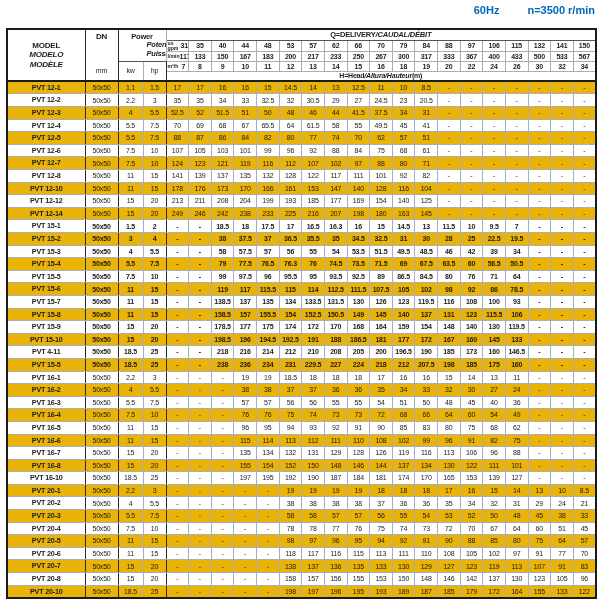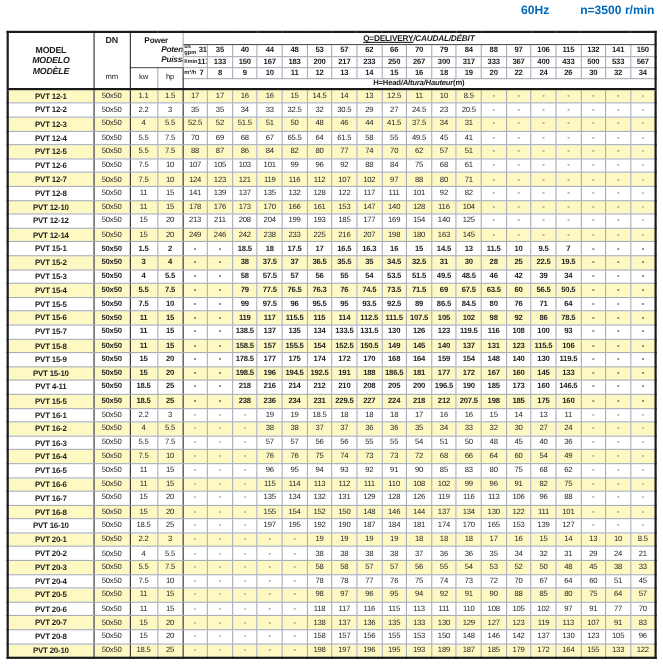--- a/index.html
+++ b/index.html
@@ -32,38 +32,38 @@
   .dn-head{border-right:1.4px solid #2a2a2a;}
   .dn-box{display:flex;flex-direction:column;height:44px;gap:26px;}
   .dn-box .dn-label{flex:1;display:flex;align-items:center;justify-content:center;font-weight:bold;font-size:8px;}
   .dn-box .dn-unit{height:14px;font-size:7px;}
   .power-head{border-bottom:1px solid #555;}
   .power-head span{display:block;line-height:1.15;font-weight:bold;font-size:7.5px;}
   .power-head .alt{font-style:italic;margin-left:28px;}
   .kw-head{border-right:1px solid #a8aeb8;font-size:7px;}
   .hp-head{border-right:1.4px solid #2a2a2a;font-size:7px;}
   .q-head{height:10px;font-size:7.5px;border-bottom:1px solid #555;}
-  .q-head .main{font-weight:bold;text-decoration:underline;}
+  .q-head .main{font-weight:bold;}
   .q-head .alt{font-weight:bold;font-style:italic;}
   .h-head{height:8px;font-size:7px;}
   .h-head .main{font-weight:bold;}
   .h-head .alt{font-weight:bold;font-style:italic;}
   .h-head .suffix{font-weight:bold;}
   .unit-row th{height:9px;}
   .unit-cell{display:flex;align-items:center;height:100%;}
   .unit-label{flex:0 0 auto;max-width:13px;font-size:5.2px;line-height:0.95;
     text-align:left;white-space:normal;letter-spacing:0;padding-left:1px;}
   .unit-val{flex:1;font-weight:bold;}
   .hval{font-weight:bold;}
   
   tbody td{height:11.6px;}
   tbody td:nth-child(1){font-weight:bold;font-size:7.2px;border-right:1.4px solid #2a2a2a;}
   tbody td:nth-child(2){border-right:1.4px solid #2a2a2a;}
   tbody td:nth-child(4){border-right:1.4px solid #2a2a2a;}
-  tr.stripe{background:#fef9c3;}
+  tr.stripe{background:#eab308;}
   tr.series-top td{border-top:1.8px solid #1a1a1a;}
   tr.bold-series td{font-weight:bold;}
   
   .footer{
     display:flex;justify-content:space-between;align-items:flex-start;
     padding:3px 6px 0 5px;font-size:8px;font-weight:bold;color:#101010;
   }
   .footer .alt{font-style:italic;}
   .footer .pages{color:#0068b8;}
 </style>

